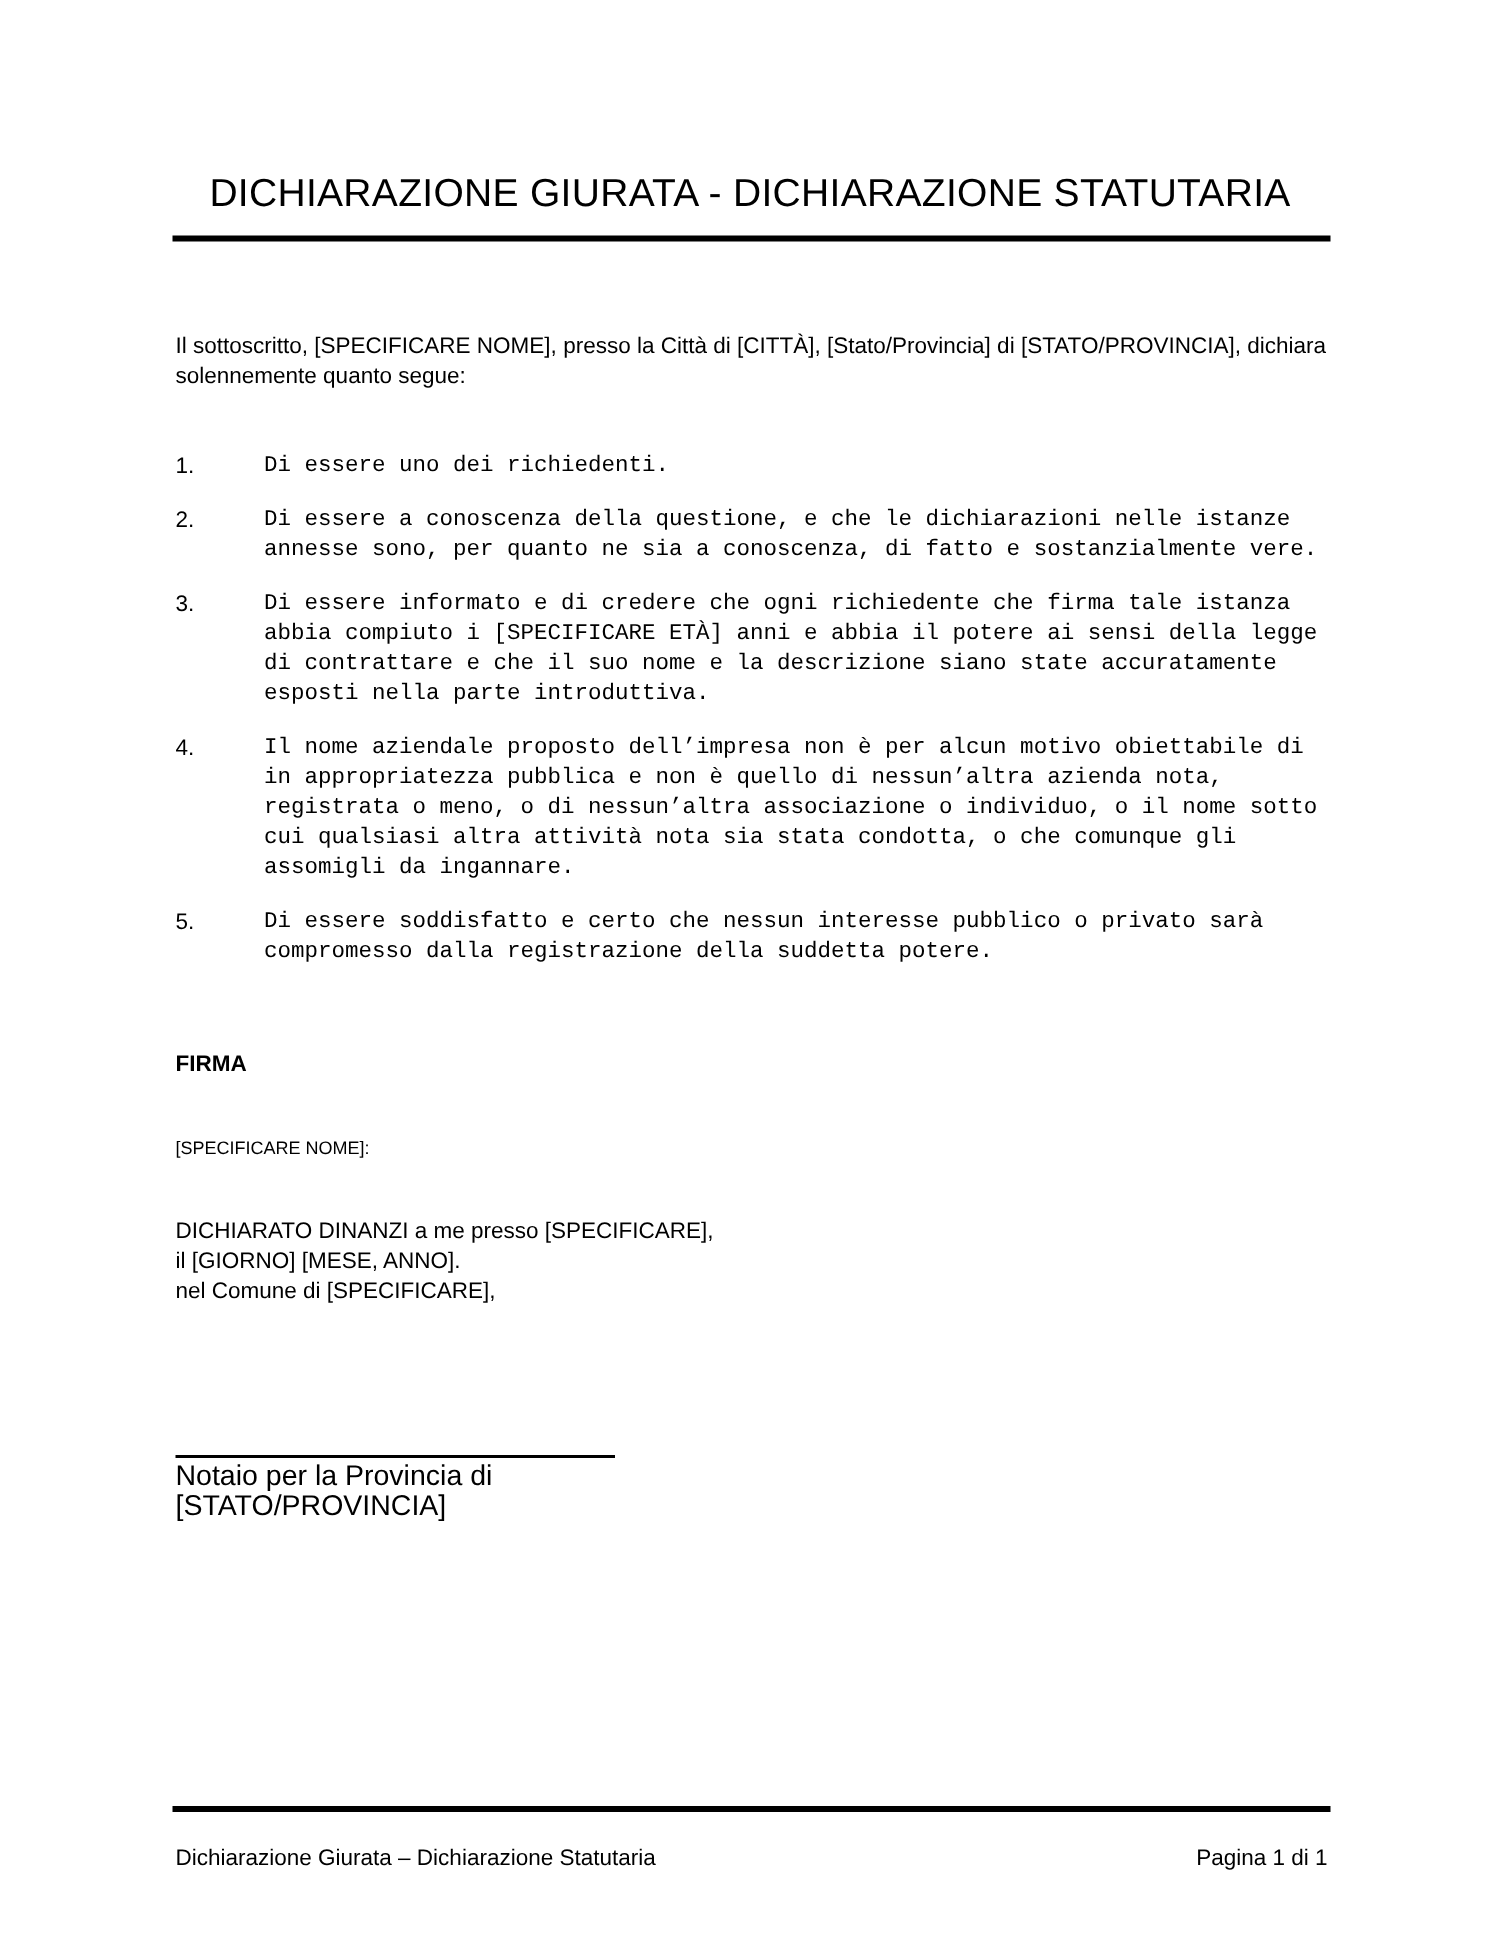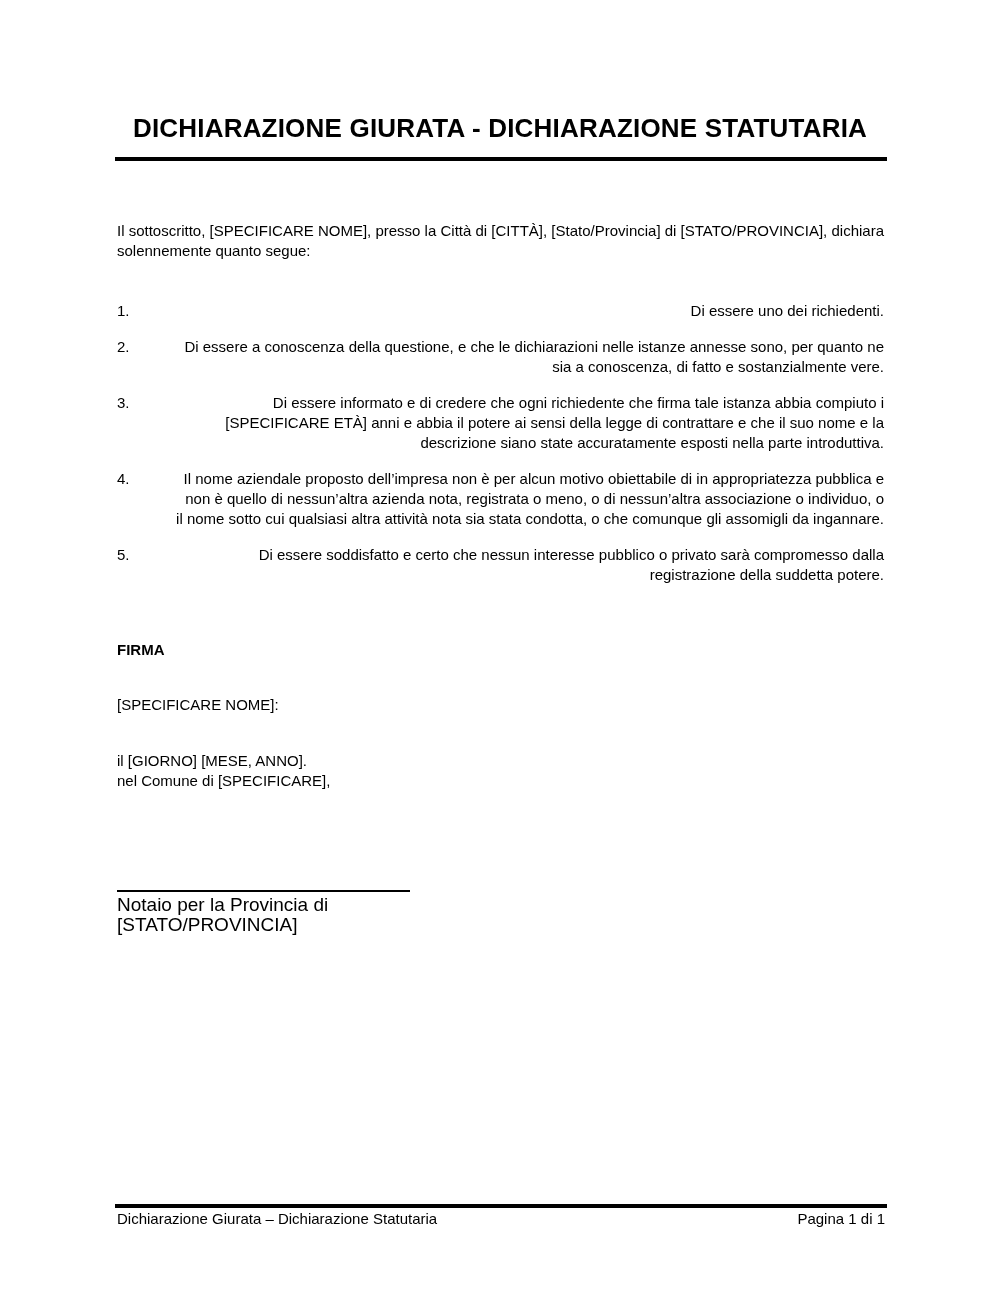--- a/index.html
+++ b/index.html
@@ -15,21 +15,21 @@
     color: #000000;
     font-family: "Liberation Sans", "DejaVu Sans", sans-serif;
     overflow: hidden;
     box-sizing: border-box;
   }
   .doc-title {
     margin: 0;
     padding: 112px 60px 0 60px;
     font-size: 26px;
     line-height: 32px;
-    font-weight: bold;
+    font-weight: normal;
     text-align: center;
     letter-spacing: 0.2px;
   }
   .title-rule {
     height: 4px;
     background: #000000;
     margin: 13px 113px 0 115px;
   }
   .intro {
     margin: 60px 116px 0 117px;
@@ -47,31 +47,32 @@
     margin-bottom: 16px;
   }
   .item:last-child {
     margin-bottom: 0;
   }
   .item .num {
     flex: 0 0 59px;
   }
   .item .txt {
     flex: 1 1 auto;
-    text-align: right;
+    text-align: left;
+    font-family: Liberation Mono, monospace;
   }
   .firma {
     margin: 55px 116px 0 117px;
     font-size: 15px;
     line-height: 20px;
     font-weight: bold;
   }
   .nome {
     margin: 35px 116px 0 117px;
-    font-size: 15px;
+    font-size: 12px;
     line-height: 20px;
   }
   .declared {
     margin: 36px 116px 0 117px;
     font-size: 15px;
     line-height: 20px;
   }
   .sig-line {
     margin: 99px 0 0 117px;
     width: 293px;
@@ -89,21 +90,21 @@
     right: 113px;
     top: 1204px;
   }
   .footer-rule {
     height: 4px;
     background: #000000;
   }
   .footer-row {
     display: flex;
     justify-content: space-between;
-    margin-top: 1px;
+    margin-top: 21px;
     font-size: 15px;
     line-height: 20px;
     padding: 0 2px;
   }
 </style>
 </head>
 <body>
 
 <div class="page">
 
@@ -133,20 +134,21 @@
       <span class="num">5.</span>
       <span class="txt">Di essere soddisfatto e certo che nessun interesse pubblico o privato sarà compromesso dalla registrazione della suddetta potere.</span>
     </div>
   </div>
 
   <p class="firma">FIRMA</p>
 
   <p class="nome">[SPECIFICARE NOME]:</p>
 
   <div class="declared">
+    <div>DICHIARATO DINANZI a me presso [SPECIFICARE],</div>
     <div>il [GIORNO] [MESE, ANNO].</div>
     <div>nel Comune di [SPECIFICARE],</div>
   </div>
 
   <div class="sig-line"></div>
 
   <div class="notary">
     <div>Notaio per la Provincia di</div>
     <div>[STATO/PROVINCIA]</div>
   </div>

